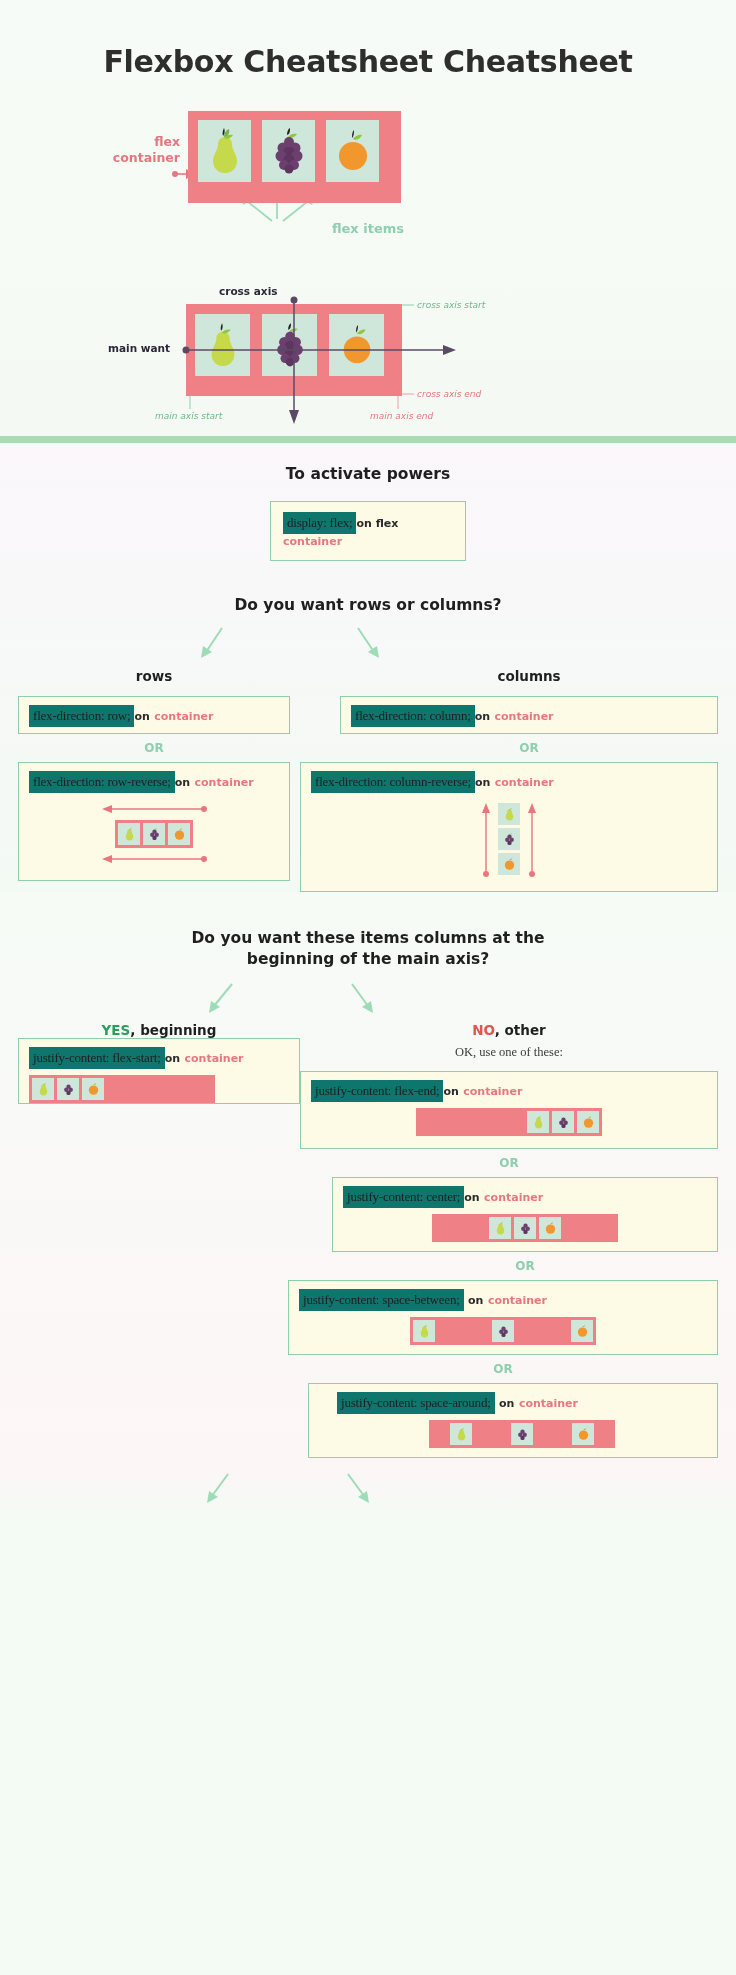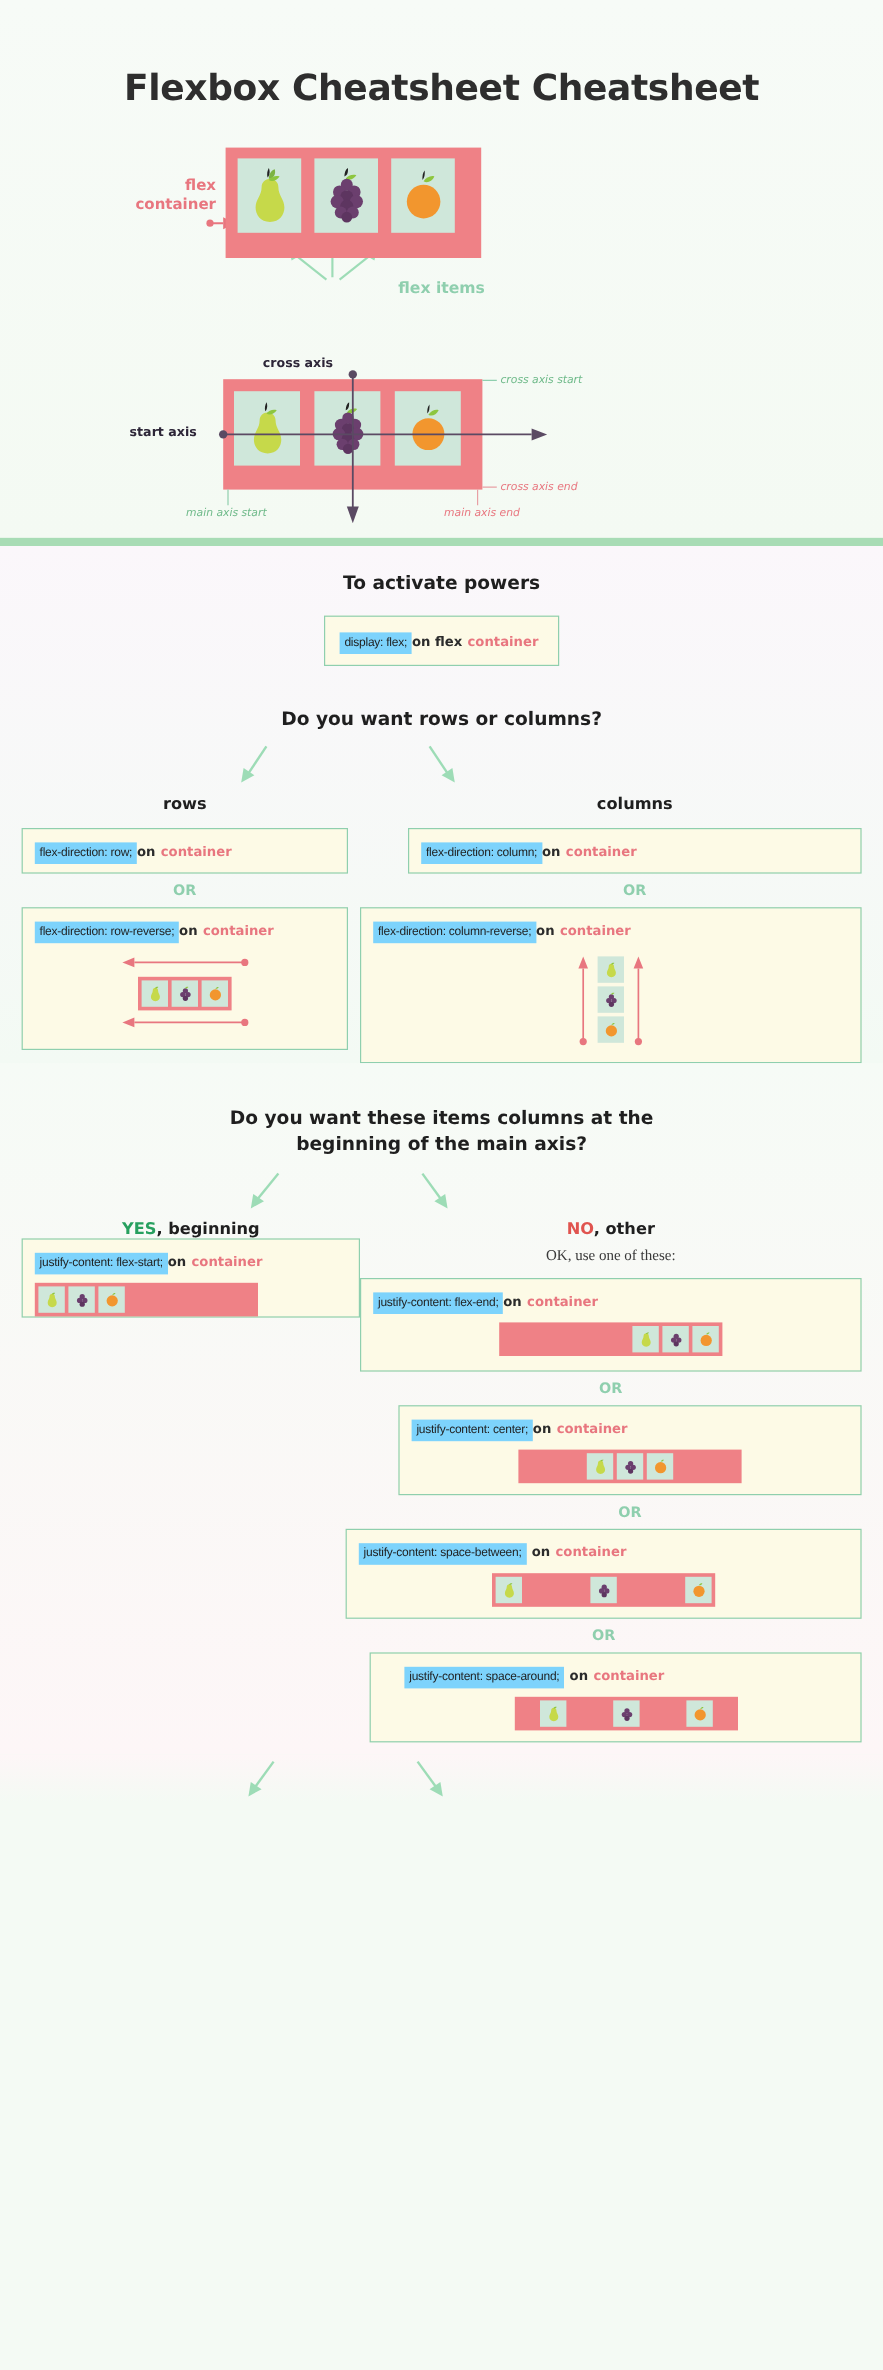--- a/index.html
+++ b/index.html
@@ -6,21 +6,21 @@
   html, body { width: 736px; }
   body {
     font-family: "Liberation Sans", sans-serif;
     background: #f4faf4;
     color: #333;
     width: 736px;
     position: relative;
     overflow-x: hidden;
   }
   .band { width: 736px; position: relative; }
-  .band-1 { background: linear-gradient(180deg,#f7fbf7 0%, #f4faf3 100%); padding-top: 40px; }
+  .band-1 { background: linear-gradient(180deg,#f7fbf7 0%, #f4faf3 100%); padding-top: 28px; }
   .band-divider { height: 7px; background: #a8dcb5; width: 100%; }
   .band-2 { background: linear-gradient(180deg,#fbf7fb 0%, #f3faf4 100%); }
   .band-3 { background: linear-gradient(180deg,#f6fbf6 0%, #fdf6f7 100%); }
   .band-4 { background: linear-gradient(180deg,#fdf6f7 0%, #f4faf4 100%); }
 
   h1.title {
     text-align: center;
     font-size: 30px;
     font-weight: bold;
     color: #2e2e2e;
@@ -86,24 +86,24 @@
   .lbl-pink { color: #e8767f; }
   .lbl-dark { color: #2d2638; font-size: 10.5px; font-weight: bold; font-style: normal; text-align: center; }
 
   
   .card {
     border: 1.6px solid #8fcfae;
     background: #fdfae6;
     padding: 9px 10px;
   }
   .code {
-    background: #7dd3fc;
+    background: #0f766e;
     color: #1f1f1f;
-    font-family: Liberation Sans, sans-serif;
-    font-size: 10px;
+    font-family: Liberation Serif, serif;
+    font-size: 13px;
     padding: 3px 4px 4px 4px;
     letter-spacing: -0.2px;
   }
   .on-txt { font-size: 11px; font-weight: bold; color: #2b2b2b; font-family: "DejaVu Sans", sans-serif; }
   .pink-txt { font-size: 11px; font-weight: bold; color: #e8767f; font-family: "DejaVu Sans", sans-serif; }
   .or {
     text-align: center; color: #8fcfae; font-weight: bold; font-size: 12px;
     padding: 7px 0; font-family: "DejaVu Sans", sans-serif;
   }
   .serif-note {
@@ -234,21 +234,21 @@
       <line x1="294" y1="24" x2="294" y2="135" stroke="#5b4a63" stroke-width="1.5"></line>
       <polygon points="289,134 294,148 299,134" fill="#5b4a63"></polygon>
 
       <line x1="402" y1="29" x2="414" y2="29" stroke="#8fcfae" stroke-width="1"></line>
       <line x1="402" y1="118" x2="414" y2="118" stroke="#e8a0a5" stroke-width="1"></line>
       <line x1="190" y1="120" x2="190" y2="133" stroke="#8fcfae" stroke-width="1"></line>
       <line x1="398" y1="120" x2="398" y2="133" stroke="#e8a0a5" stroke-width="1"></line>
     </svg>
 
     <div class="axis-lbl lbl-dark" style="left:219px;top:9px;">cross axis</div>
-    <div class="axis-lbl lbl-dark" style="left:108px;top:66px;">start axis</div>
+    <div class="axis-lbl lbl-dark" style="left:108px;top:66px;">main want</div>
     <div class="axis-lbl lbl-green" style="left:417px;top:24px;">cross axis start</div>
     <div class="axis-lbl lbl-pink" style="left:417px;top:113px;">cross axis end</div>
     <div class="axis-lbl lbl-green" style="left:155px;top:135px;">main axis start</div>
     <div class="axis-lbl lbl-pink" style="left:370px;top:135px;">main axis end</div>
   </div>
 </div>
 
 <div class="band-divider"></div>
 
 <div class="band band-2">

